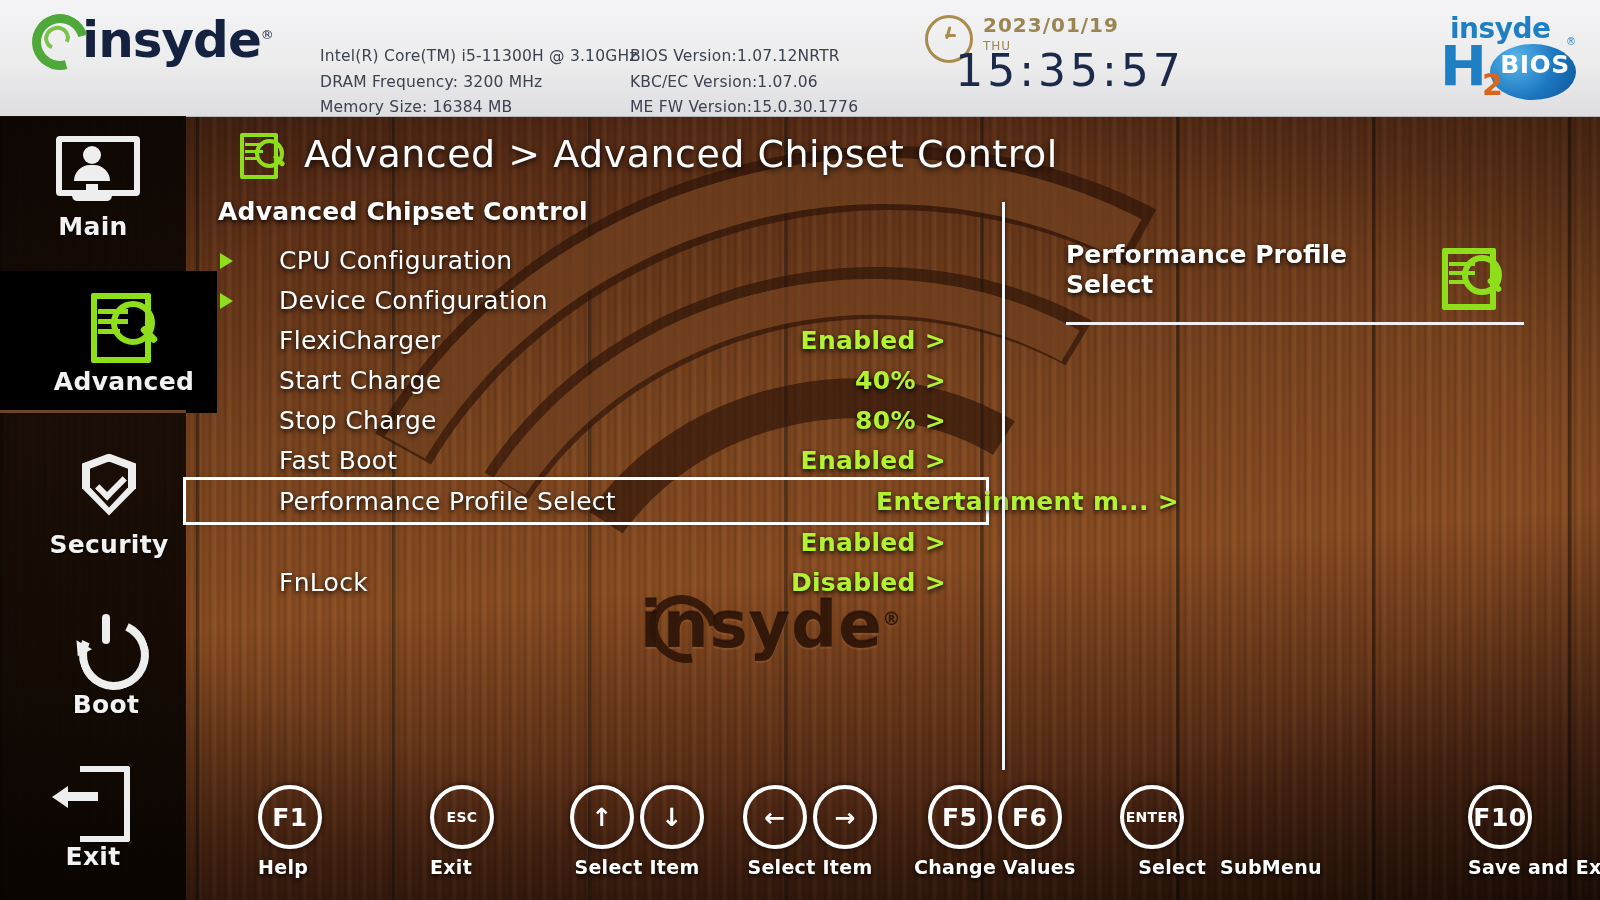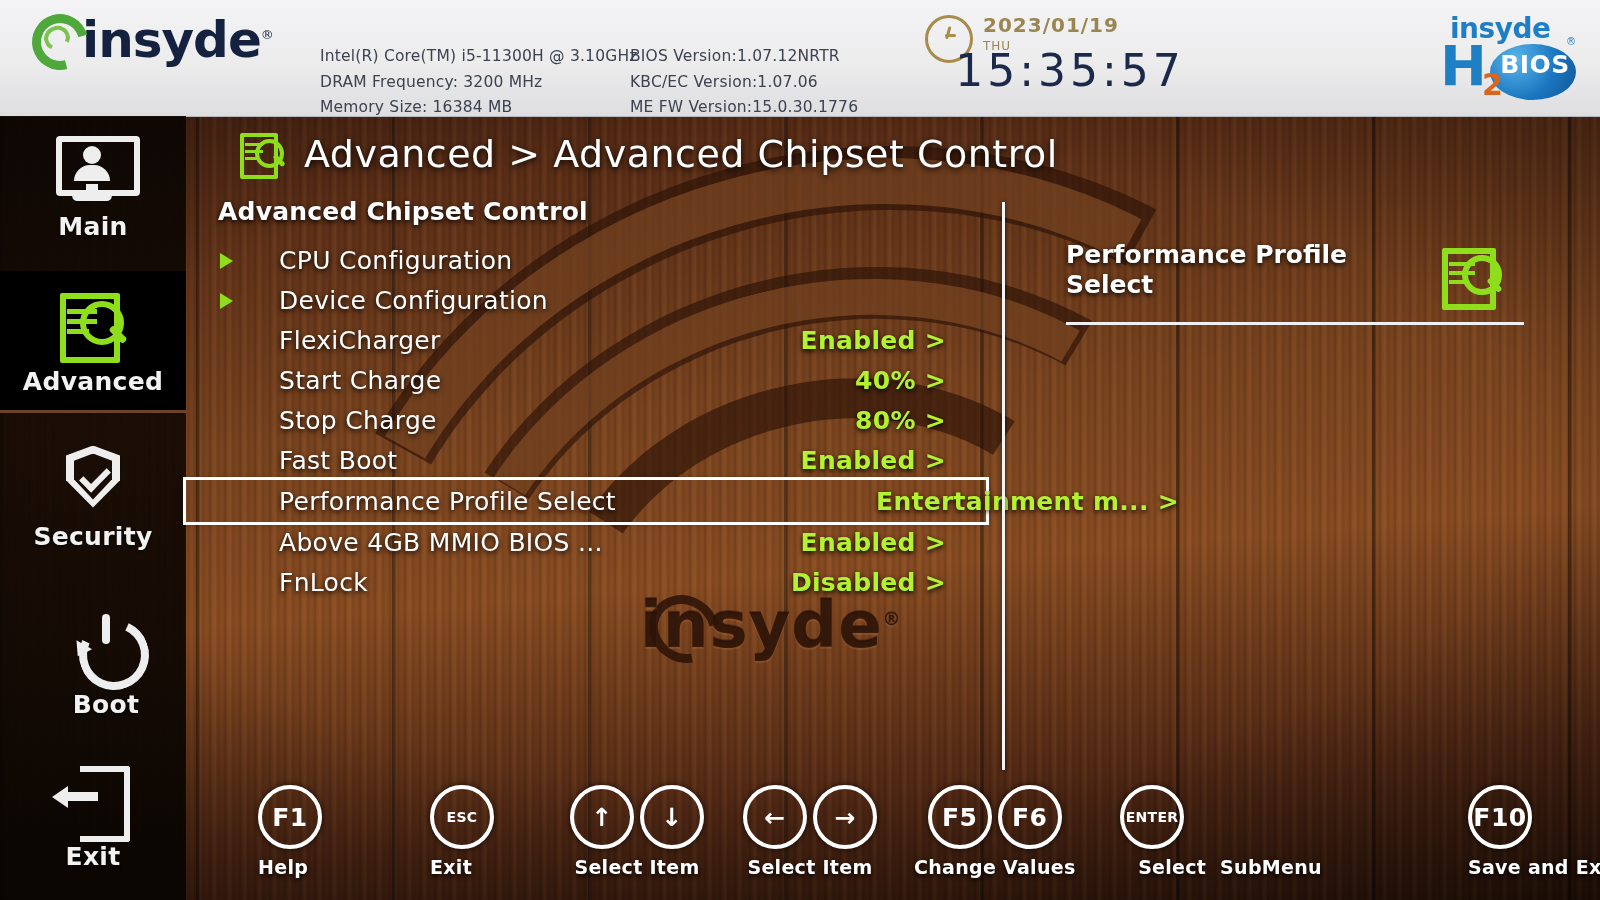--- a/index.html
+++ b/index.html
@@ -85,21 +85,21 @@
   .h2o .ellipse{position:absolute;left:62px;top:36px;width:86px;height:56px;border-radius:50%;
                 background:radial-gradient(circle at 30% 28%,#5ab6ea 0%,#1b76c0 55%,#0f5494 100%);}
   .h2o .bios{position:absolute;left:70px;top:42px;width:74px;text-align:center;font-size:25px;font-weight:700;color:#fff;letter-spacing:.5px;}
   .h2o .reg{position:absolute;left:138px;top:28px;font-size:10px;color:#1e7fc4;}
 
   
   .sidebar{position:absolute;left:0;top:116px;width:186px;height:784px;
     background:linear-gradient(180deg,rgba(10,5,2,.93) 0%,rgba(16,8,3,.90) 40%,rgba(8,4,1,.95) 100%);}
   .sb-item{position:absolute;left:0;width:186px;height:142px;display:flex;flex-direction:column;
            align-items:center;justify-content:center;cursor:pointer;}
-  .sb-item.active{background:#000;box-shadow:inset 0 0 0 0 #000;}
+  .sb-item.active{background:#000;box-shadow:inset 0 0 0 0 #000;padding-left:31px;}
   .sb-item.active::after{content:"";position:absolute;left:0;bottom:0;width:186px;height:3px;background:#6b4426;}
   .sb-label{margin-top:8px;font-size:25px;font-weight:700;color:#f2f2f2;letter-spacing:.3px;
             text-shadow:0 1px 3px rgba(0,0,0,.9);}
   .sb-label.green{color:#f2f2f2;}
   .sb-ico{width:86px;height:70px;position:relative;}
 
   
   .ico-monitor .scr{position:absolute;left:6px;top:2px;width:72px;height:48px;border:6px solid #eee;border-radius:4px;}
   .ico-monitor .person-h{position:absolute;left:33px;top:12px;width:18px;height:18px;border-radius:50%;background:#eee;}
   .ico-monitor .person-b{position:absolute;left:24px;top:31px;width:36px;height:16px;border-radius:16px 16px 0 0;background:#eee;}
@@ -268,21 +268,21 @@
         <div class="page"></div>
           <div class="l1"></div>
           <div class="l2"></div>
           <div class="l3"></div>
         <div class="glass"></div>
           <div class="handle"></div>
       </div>
       <div class="sb-label green">Advanced</div>
     </div>
 
-    <div class="sb-item" style="top:310px;">
+    <div class="sb-item" style="top:318px;padding-left:16px;">
       <div class="sb-ico ico-shield">
         <div class="sh"></div>
           <div class="inner"></div>
           <div class="chk"></div>
       </div>
       <div class="sb-label">Security</div>
     </div>
 
     <div class="sb-item" style="top:478px;margin-left:13px;">
       <div class="sb-ico ico-power">
@@ -350,21 +350,20 @@
       <div class="lbl">Fast Boot</div>
       <div class="val">Enabled &gt;</div>
     </div>
 
     <div class="row selected">
       <div class="lbl">Performance Profile Select</div>
       <div class="val">Entertainment m... &gt;</div>
     </div>
 
     <div class="row">
-      <div class="lbl">Above 4GB MMIO BIOS ...</div>
       <div class="val">Enabled &gt;</div>
     </div>
 
     <div class="row">
       <div class="lbl">FnLock</div>
       <div class="val">Disabled &gt;</div>
     </div>
   </div>
 
   <div class="vdivider"></div>

